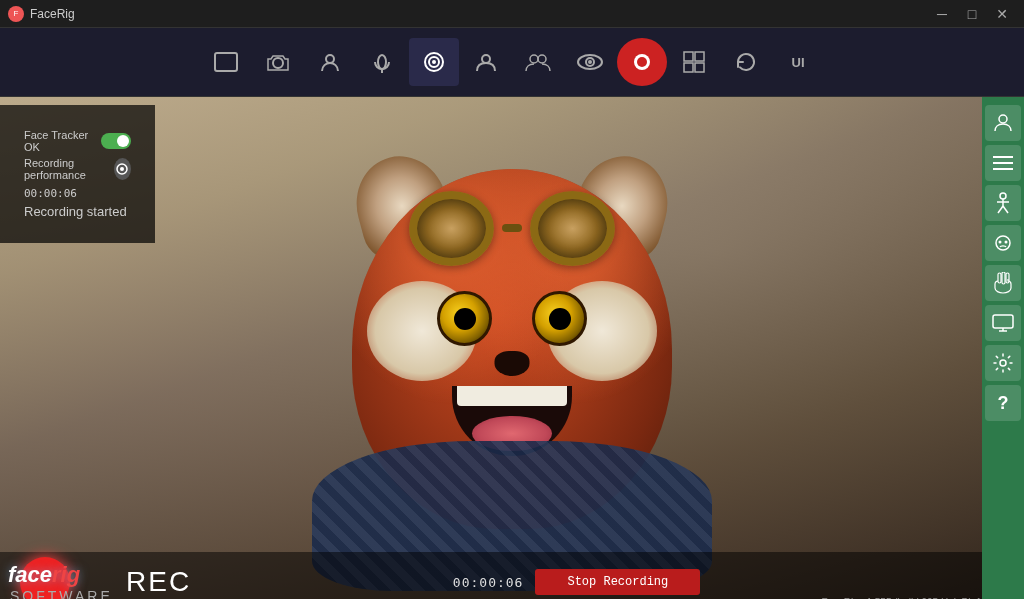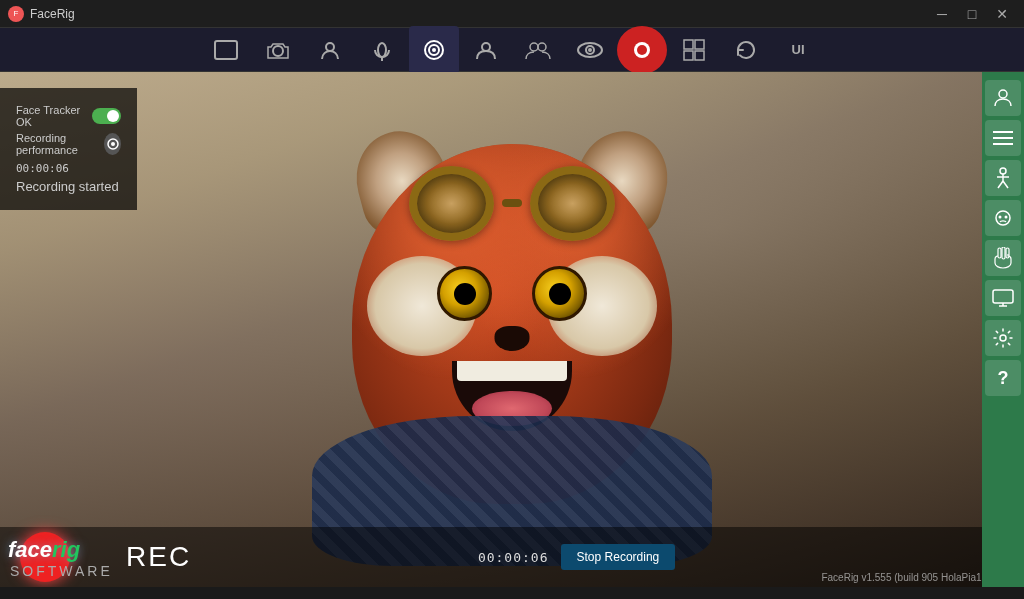--- a/index.html
+++ b/index.html
@@ -54,21 +54,21 @@
       cursor: pointer;
       font-size: 14px;
       display: flex;
       align-items: center;
       justify-content: center;
       border-radius: 2px;
     }
 
     
     .toolbar {
-      height: 44px;
+      height: 69px;
       background: #1c1c2e;
       display: flex;
       align-items: center;
       justify-content: center;
       gap: 2px;
       padding: 0 10px;
       border-bottom: 1px solid #333;
     }
     .toolbar-btn {
       width: 50px;
@@ -96,26 +96,26 @@
 
     
     .main-area {
       display: flex;
       height: calc(599px - 28px - 56px);
       position: relative;
     }
 
     
     .left-panel {
-      width: 137px;
+      width: 155px;
       background: rgba(0,0,0,0.7);
-      padding: 16px;
+      padding: 24px;
       position: absolute;
       left: 0;
-      top: 16px;
+      top: 8px;
       z-index: 10;
       pointer-events: none;
     }
     .status-row {
       display: flex;
       align-items: center;
       justify-content: space-between;
       margin-bottom: 4px;
     }
     .status-label {
@@ -440,28 +440,29 @@
       align-items: center;
       gap: 12px;
     }
     .timestamp {
       color: #dddddd;
       font-size: 13px;
       font-family: monospace;
       letter-spacing: 1px;
     }
     .stop-recording-btn {
-      background: #0c4a6e;
+      background: #b91c1c;
       color: white;
       border: none;
-      padding: 6px 16px;
+      padding: 6px 32px;
       border-radius: 3px;
       font-size: 12px;
       cursor: pointer;
       white-space: nowrap;
+      font-family: Liberation Mono, monospace;
     }
 
     
     .version-text {
       color: rgba(200,200,200,0.7);
       font-size: 10px;
       position: absolute;
       bottom: 4px;
       right: 8px;
     }
@@ -474,21 +475,21 @@
       z-index: 20;
     }
     .facerig-logo-text {
       font-size: 22px;
       font-weight: bold;
       color: white;
       font-style: italic;
       text-shadow: 0 0 10px rgba(100,200,255,0.5);
     }
     .facerig-logo-text span {
-      color: #22c55e;
+      color: #ef4444;
     }
     .facerig-logo-sub {
       font-size: 14px;
       color: #aaa;
       letter-spacing: 3px;
       text-transform: uppercase;
       padding-left: 2px;
     }
 
     

